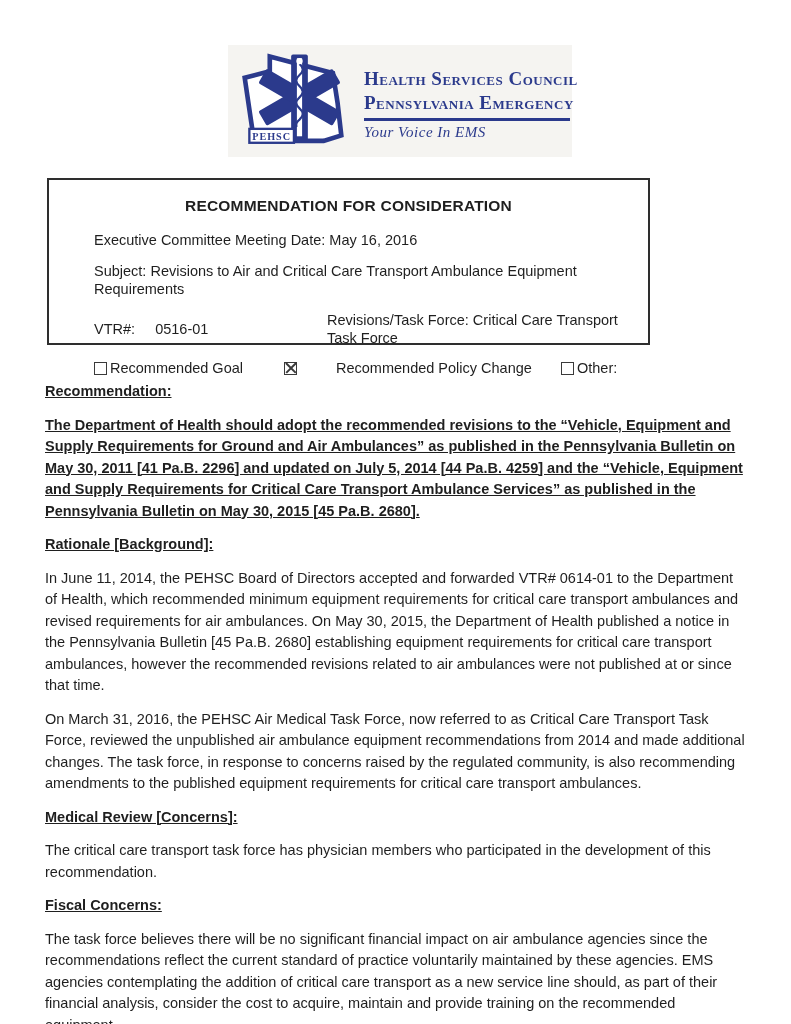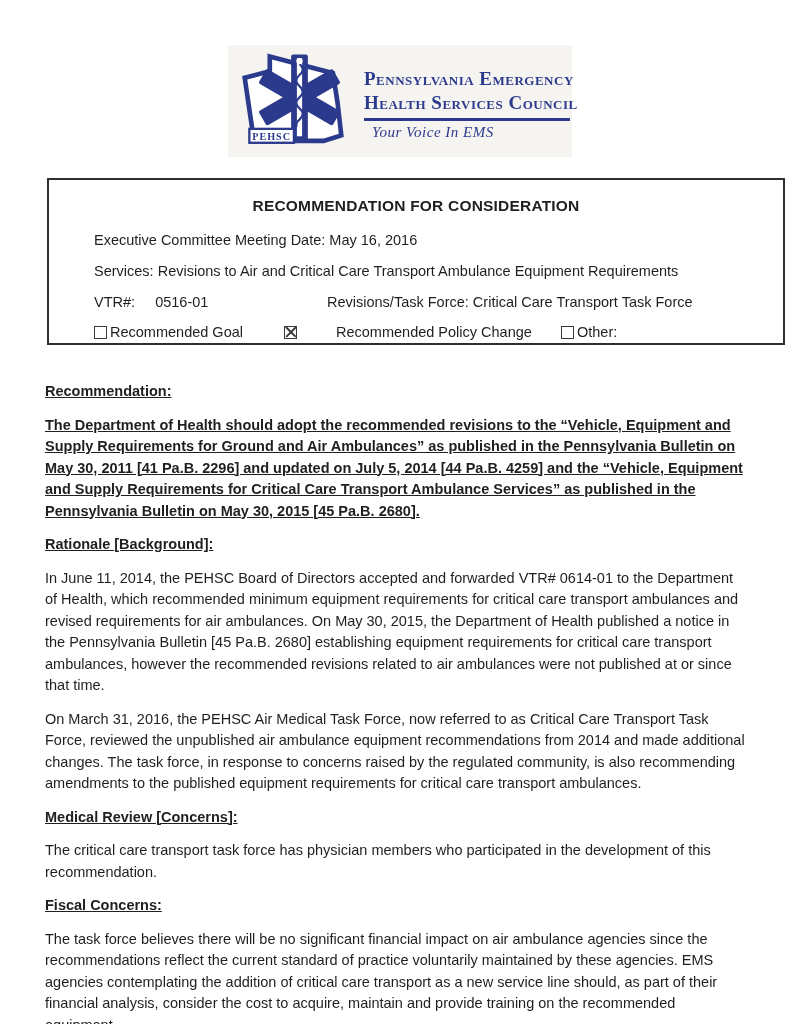--- a/index.html
+++ b/index.html
@@ -33,39 +33,38 @@
     letter-spacing: 0.5px;
     white-space: nowrap;
   }
   .org-rule { border-top: 3px solid #2b3a8c; margin: 3px 0 3px 0; width: 206px; }
   .tagline {
     font-family: "Liberation Serif", serif;
     font-style: italic;
     color: #2b3a8c;
     font-size: 15px;
     letter-spacing: 0.5px;
-    margin-left: 8px;
   }
 
   
   .rec-box {
     position: absolute; left: 47px; top: 178px;
-    width: 738px; height: 167px;
+    width: 603px; height: 167px;
     border: 2px solid #2e2e2e;
     background: #fff;
     padding: 17px 18px 0 45px;
     font-size: 14.5px;
   }
   .rec-title {
     text-align: center; font-weight: bold; font-size: 15.5px;
     margin-bottom: 16px; margin-left: -27px;
     letter-spacing: 0.2px;
   }
   .rec-row { margin-bottom: 13px; line-height: 18px; }
-  .vtr-row { display: flex; }
+  .vtr-row { display: flex; align-items: center; }
   .vtr-group { flex: 0 0 233px; }
   .vtr-value { margin-left: 16px; }
   .cb-row { display: flex; }
   .cb-item { display: flex; align-items: center; }
   .cb-item-1 { flex: 0 0 190px; }
   .cb-item-2 { flex: 0 0 277px; gap: 36px; }
   .cb {
     width: 13px; height: 13px;
     border: 1.5px solid #3a3a3a;
     display: inline-block; position: relative;
@@ -108,37 +107,37 @@
       </g>
 
       <rect x="69.2" y="10" width="5.6" height="84" fill="#ffffff"></rect>
       <path d="M72 16 q7 6 0 12 q-7 6 0 12 q7 6 0 12 q-7 6 0 12 q7 6 0 12 q-5 4 -3 8" fill="none" stroke="#2b3a8c" stroke-width="2.4"></path>
       <circle cx="72" cy="13" r="3.4" fill="#ffffff"></circle>
 
       <rect x="18" y="86" width="48" height="15" fill="#ffffff" stroke="#2b3a8c" stroke-width="2.5"></rect>
       <text x="42" y="98" text-anchor="middle" font-family="Liberation Serif, serif" font-size="11" font-weight="bold" letter-spacing="1" fill="#2b3a8c">PEHSC</text>
     </svg>
     <div class="logo-text">
+      <div class="org-name">Health Services Council</div>
       <div class="org-name">Pennsylvania Emergency</div>
-      <div class="org-name">Health Services Council</div>
       <div class="org-rule"></div>
       <div class="tagline">Your Voice In EMS</div>
     </div>
   </div>
 
   <div class="rec-box">
     <div class="rec-title">RECOMMENDATION FOR CONSIDERATION</div>
 
     <div class="rec-row">
       <span>Executive Committee Meeting Date:</span>
       <span>May 16, 2016</span>
     </div>
 
     <div class="rec-row">
-      <span>Services:</span>
+      <span>Subject:</span>
       <span>Revisions to Air and Critical Care Transport Ambulance Equipment Requirements</span>
     </div>
 
     <div class="rec-row vtr-row">
       <span class="vtr-group">
         <span>VTR#:</span>
         <span class="vtr-value">0516-01</span>
       </span>
       <span>
         <span>Revisions/Task Force:</span>

